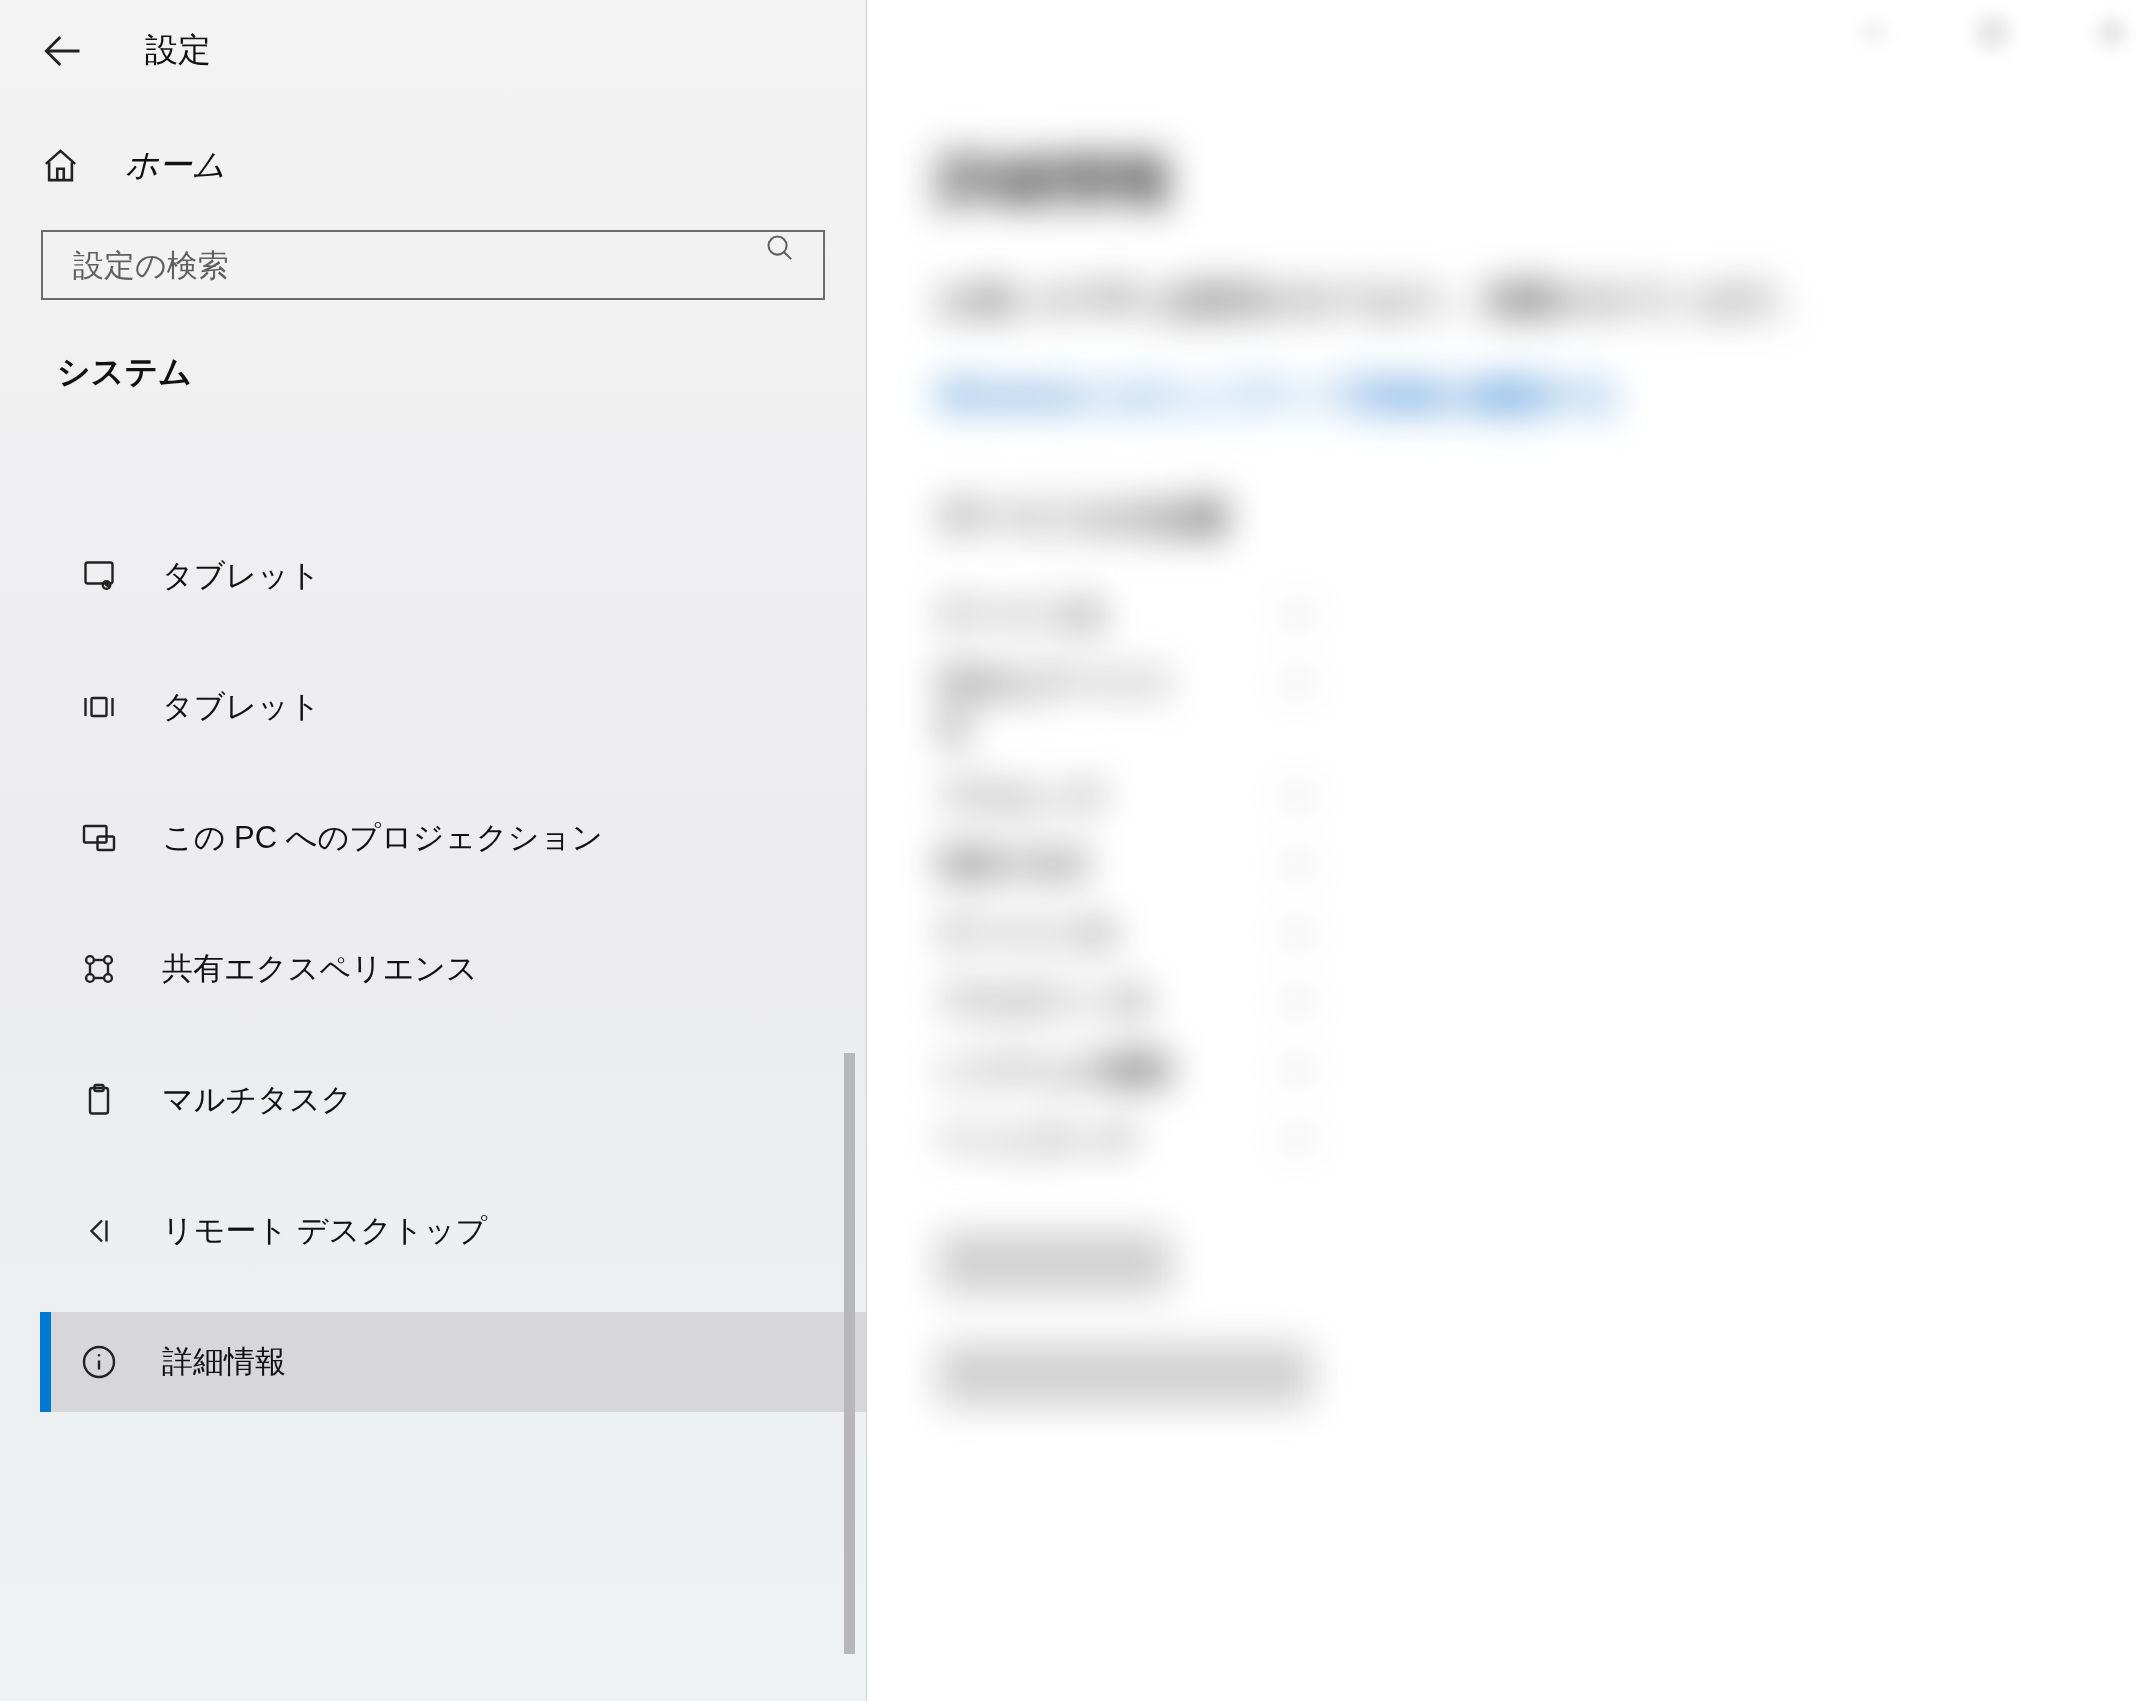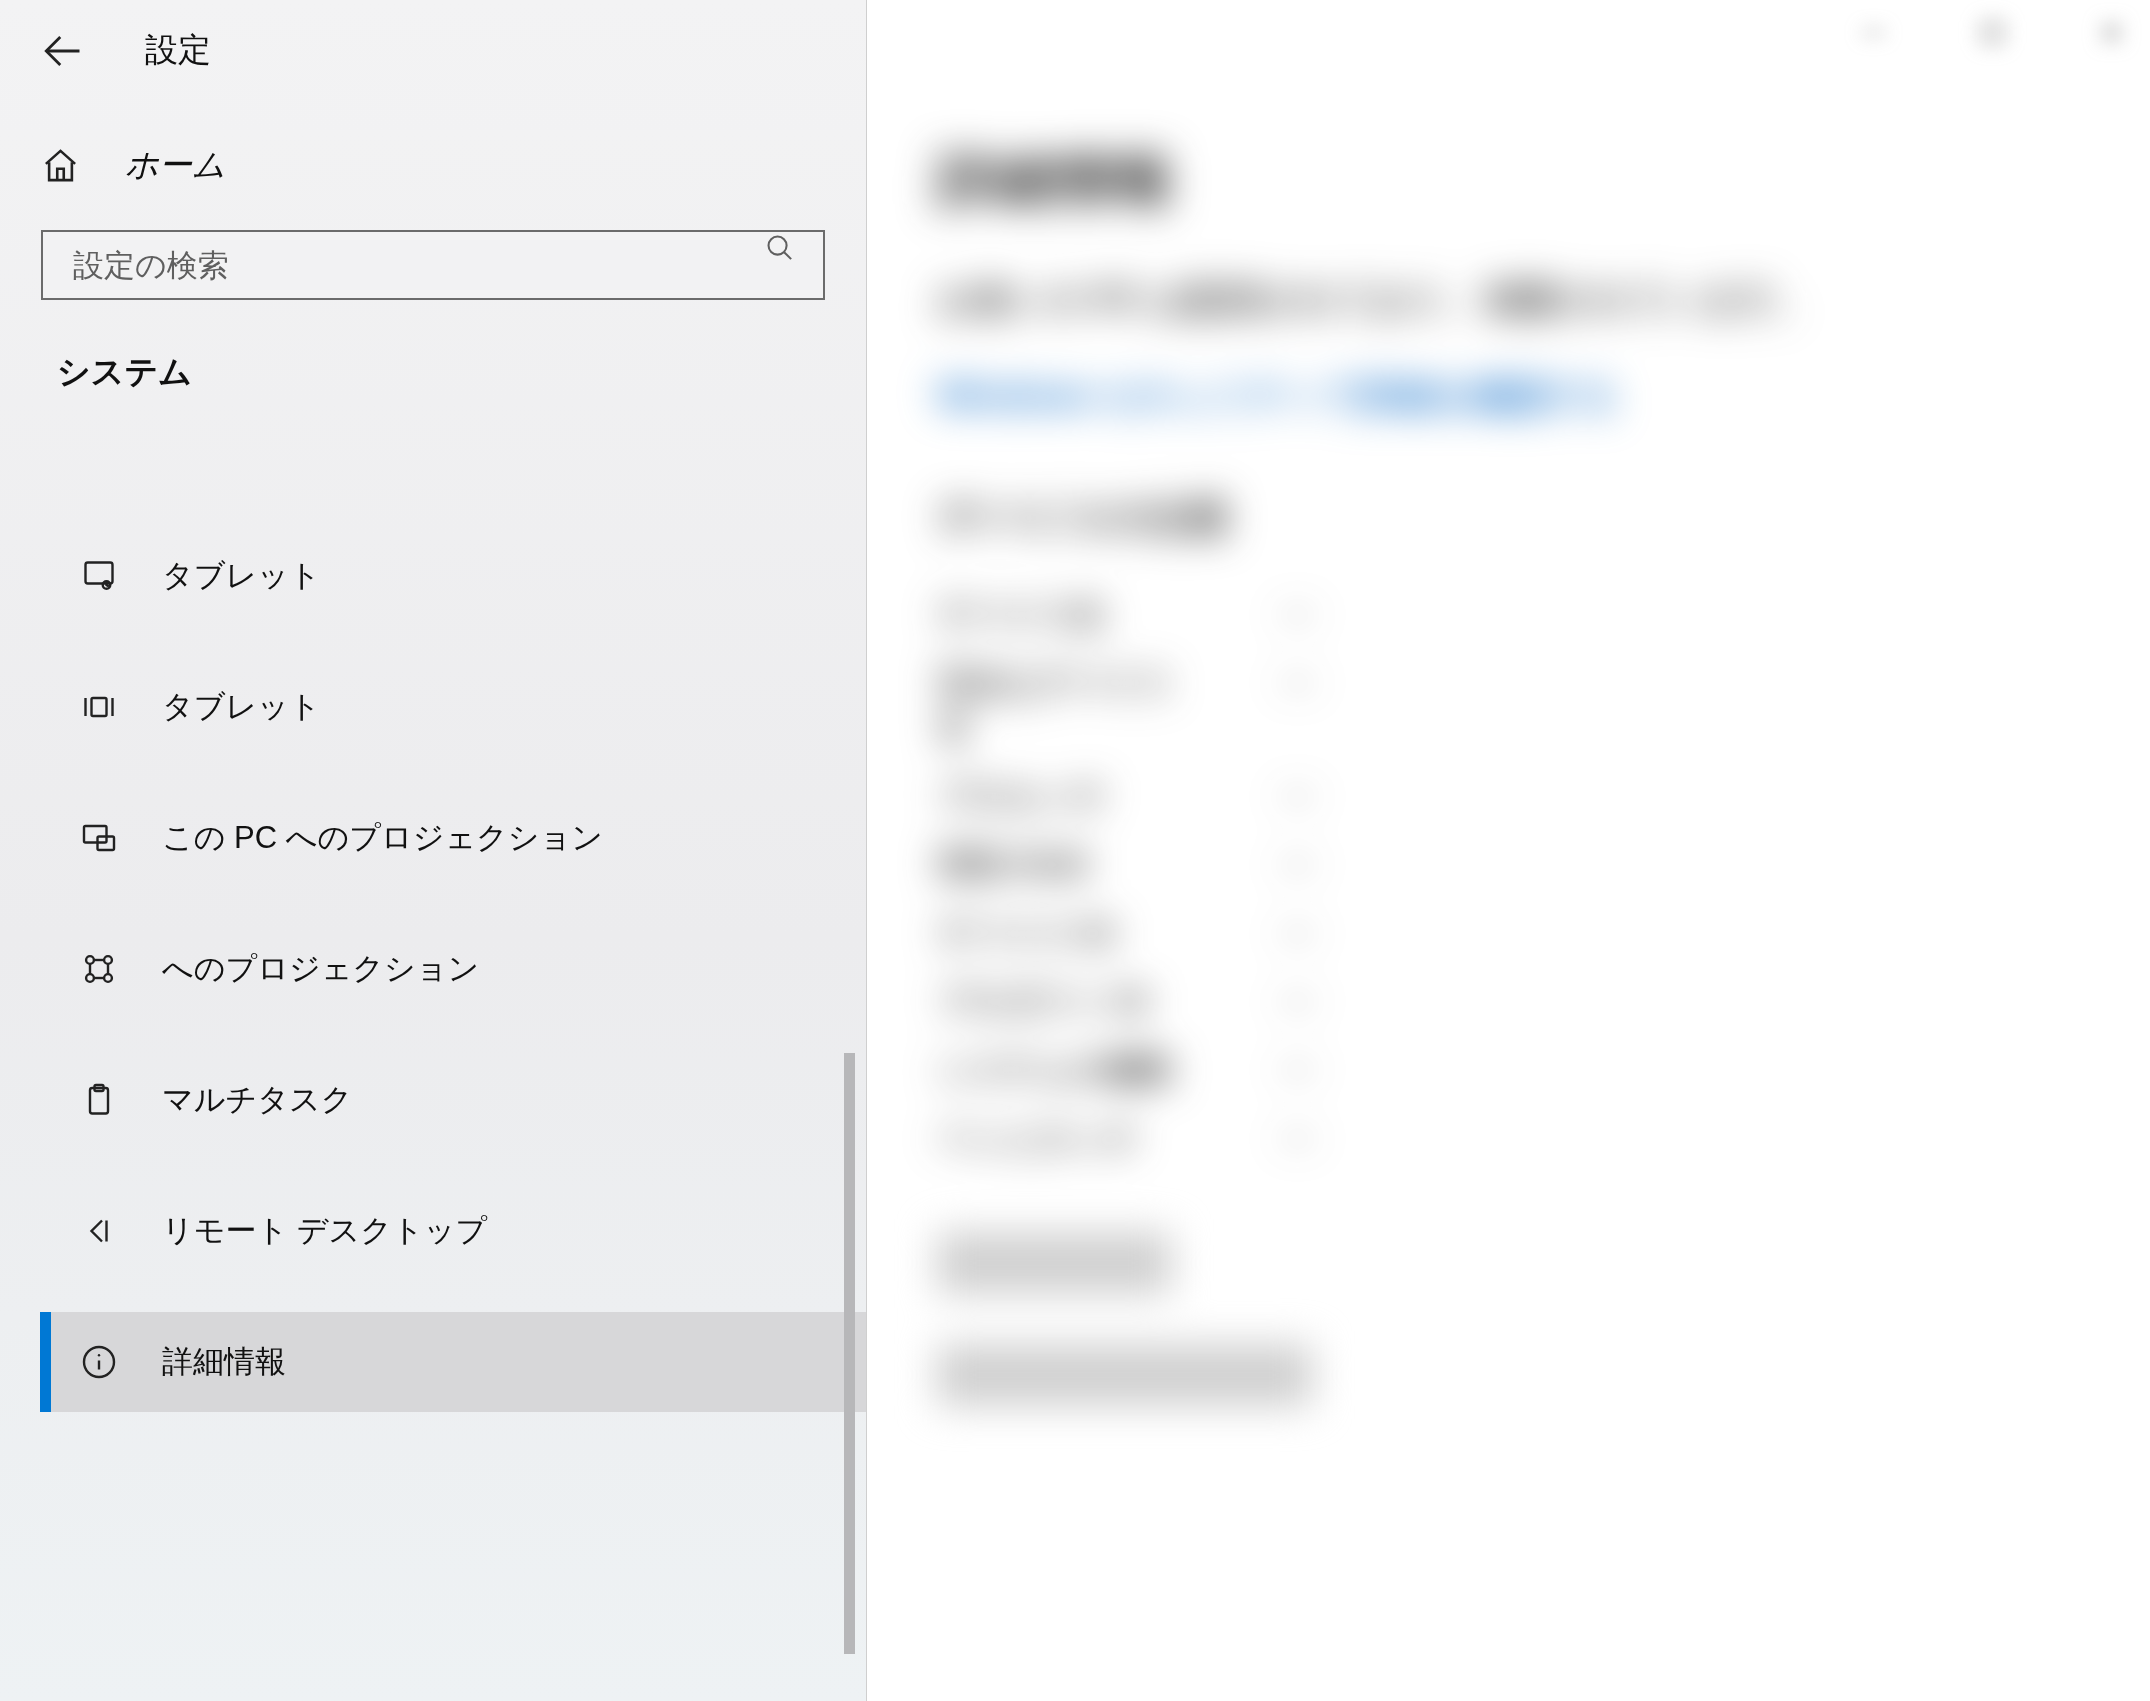--- a/index.html
+++ b/index.html
@@ -260,21 +260,21 @@
             <circle cx="6" cy="6" r="2.6"></circle>
             <circle cx="18" cy="6" r="2.6"></circle>
             <circle cx="6" cy="18" r="2.6"></circle>
             <circle cx="18" cy="18" r="2.6"></circle>
             <line x1="8.6" y1="6" x2="15.4" y2="6"></line>
             <line x1="6" y1="8.6" x2="6" y2="15.4"></line>
             <line x1="18" y1="8.6" x2="18" y2="15.4"></line>
             <line x1="8.6" y1="18" x2="15.4" y2="18"></line>
           </svg>
         </div>
-        <div class="nav-label">へのプロジェクション</div>
+        <div class="nav-label">共有エクスペリエンス</div>
       </div>
 
       <div class="nav-item">
         <div class="nav-icon">
           <svg viewBox="0 0 24 24" fill="none" stroke="currentColor" stroke-width="1.6">
             <rect x="6" y="4" width="12" height="17" rx="1.5"></rect>
             <rect x="9" y="2" width="6" height="4" rx="1"></rect>
           </svg>
         </div>
         <div class="nav-label">マルチタスク</div>

